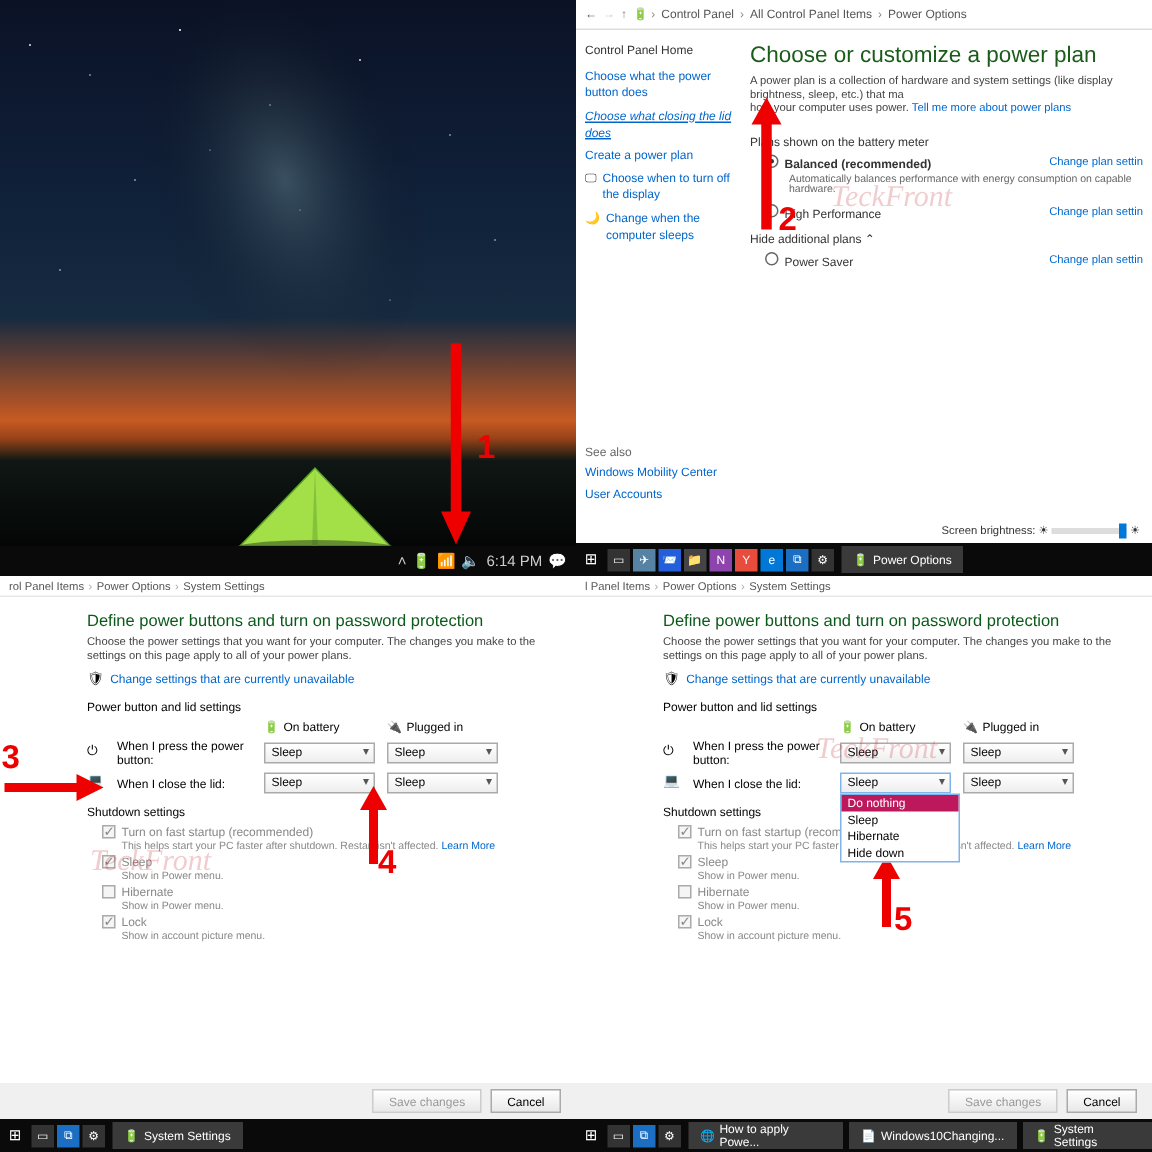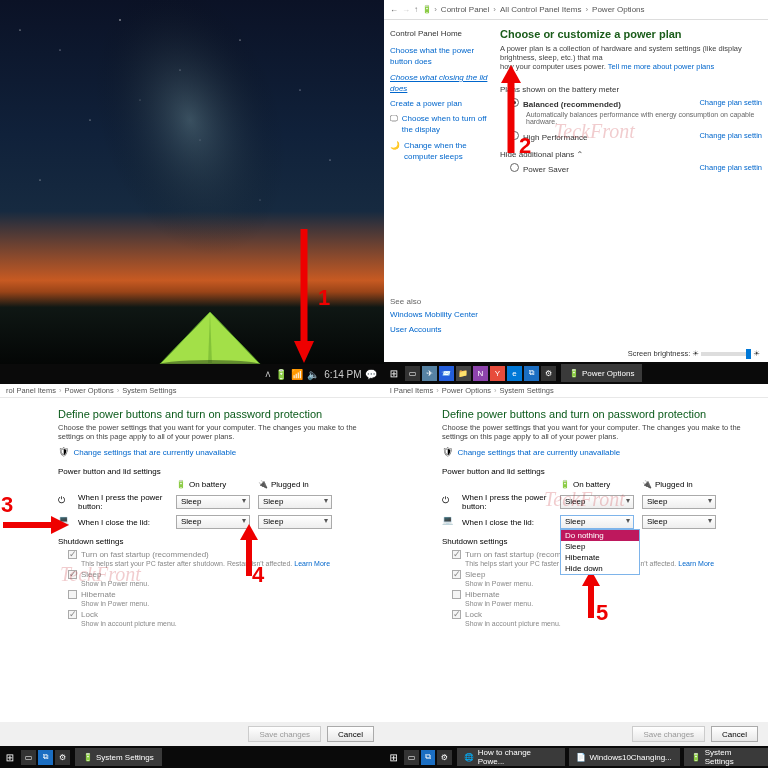--- a/index.html
+++ b/index.html
@@ -20,21 +20,21 @@
   .q2 { background:#fff; display:flex; flex-direction:column; }
   .addrbar { height:20px; border-bottom:1px solid #ddd; display:flex; align-items:center; padding:0 6px; font-size:8px; color:#555; gap:4px;}
   .addrbar .chev { color:#888; }
   .q2-body { flex:1; display:flex; }
   .sidepane { width:110px; padding:8px 6px; font-size:8px; line-height:1.4; color:#333; }
   .sidepane .hd { font-size:8px; margin-bottom:6px; }
   .sidepane .lnk { color:#0066cc; margin-bottom:4px; cursor:pointer;}
   .sidepane .lnku { text-decoration:underline;font-style:italic; }
   .sidepane .ic { display:flex; gap:4px; align-items:flex-start; }
   .mainp { flex:1; padding:8px 6px; font-size:8px; color:#333; position:relative;}
-  .mainp h2 { color:#1a5c1a; font-size:11px; font-weight:bold; margin-bottom:4px;}
+  .mainp h2 { color:#1a5c1a; font-size:15px; font-weight:normal; margin-bottom:4px;}
   .mainp .desc { font-size:7.5px; color:#444; margin-bottom:14px;}
   .mainp .desc a { color:#0066cc; }
   .plan-row { display:flex; justify-content:space-between; align-items:flex-start; margin:4px 0 2px 10px; font-size:8px;}
   .radio { width:9px; height:9px; border:1px solid #666; border-radius:50%; display:inline-block; margin-right:4px; position:relative;}
   .radio.sel::after { content:""; position:absolute; inset:2px; background:#333; border-radius:50%;}
   .subtxt { font-size:7px; color:#666; margin:0 0 6px 26px;}
   .chg { color:#0066cc; font-size:7.5px;}
   .hide-lbl { margin:8px 0 4px;}
   .seealso { margin-top:130px; font-size:8px; color:#666;}
   .seealso .lnk { color:#0066cc; margin-top:2px;}
@@ -379,21 +379,21 @@
       <div class="btn dis">Save changes</div>
       <div class="btn">Cancel</div>
     </div>
     <div class="tbw">
       <div class="start">⊞</div>
       <div class="ti">▭</div>
       <div class="ti" style="background:#1b6ec2">⧉</div>
       <div class="ti" style="background:#333">⚙</div>
       <div class="bt">
           <span>🌐</span>
-          <span>How to change Powe...</span>
+          <span>How to apply Powe...</span>
         </div>
       <div class="bt">
           <span>📄</span>
           <span>Windows10Changing...</span>
         </div>
       <div class="bt">
           <span>🔋</span>
           <span>System Settings</span>
         </div>
     </div>

